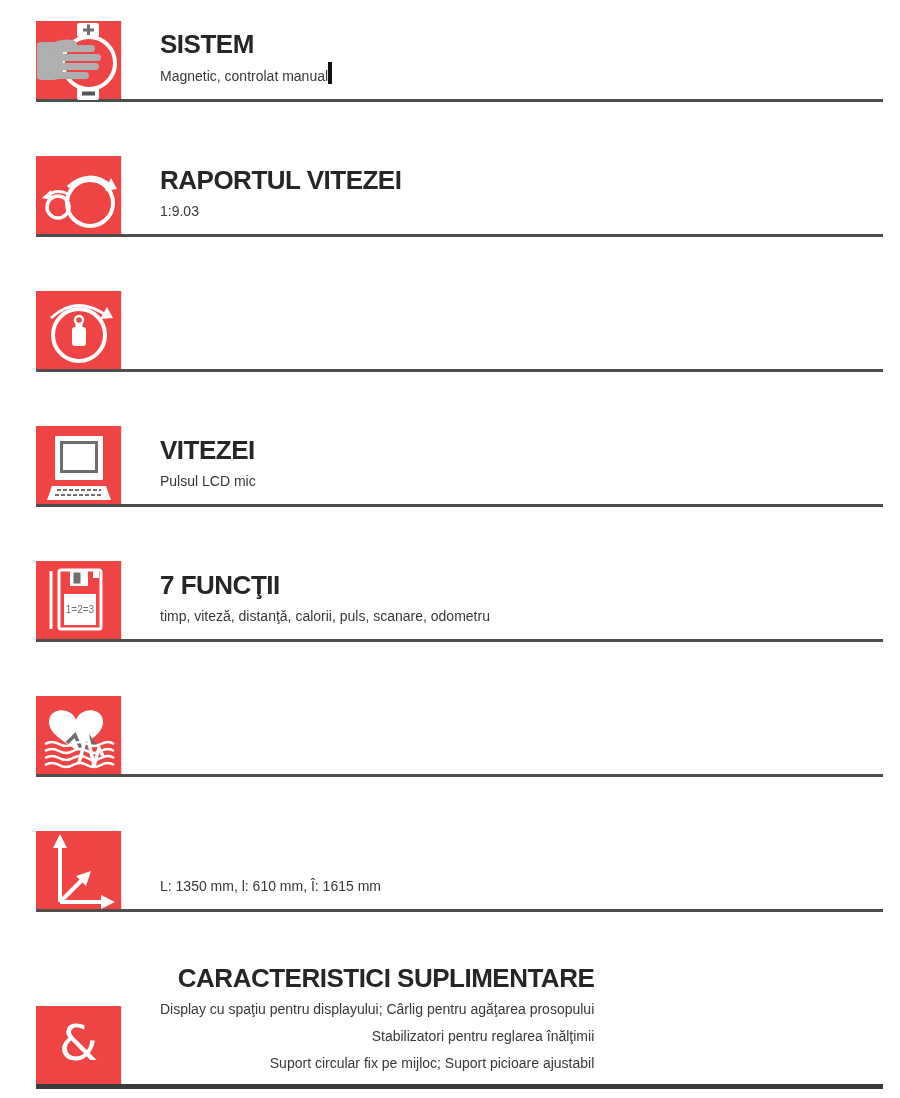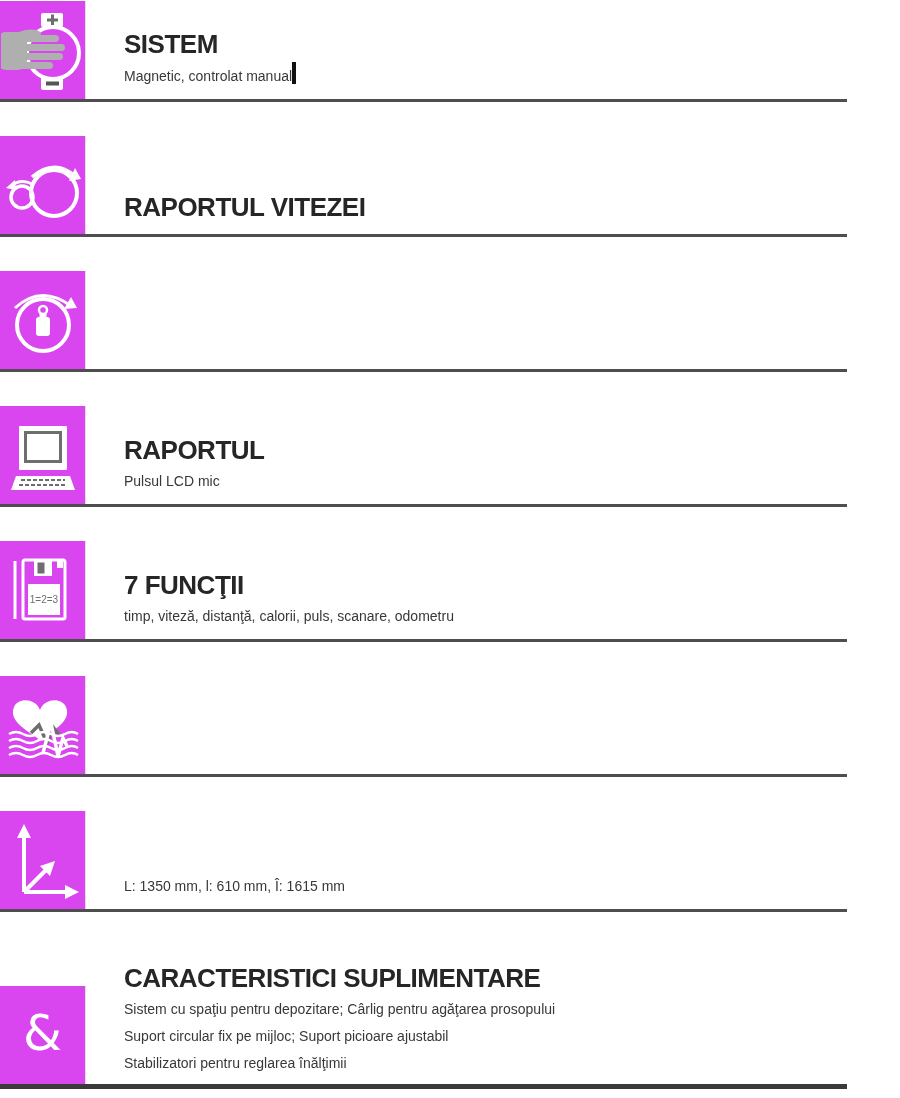--- a/index.html
+++ b/index.html
@@ -1,30 +1,30 @@
 <!DOCTYPE html>
 <html><head>
 <meta charset="utf-8">
 <style>
   html,body{margin:0;padding:0;}
   body{
     width:900px;height:1098px;background:#ffffff;overflow:hidden;
     font-family:"Liberation Sans", sans-serif;
     -webkit-font-smoothing:antialiased;
   }
-  .sheet{width:847px;}
+  .sheet{padding-left:36px;width:847px;}
   .spec-row{
     box-sizing:border-box;display:flex;align-items:flex-end;
     width:847px;border-bottom:3px solid #4e4e4e;
   }
   .spec-row.first{height:102px;}
   .spec-row.std{height:135px;}
   .spec-row.last{height:177px;border-bottom-width:5px;border-bottom-color:#3a3a3a;}
   .iconbox{
-    flex:0 0 85px;width:85px;height:98px;background:#d946ef;
+    flex:0 0 85px;width:85px;height:78px;background:#ef4444;
     position:relative;display:flex;align-items:center;justify-content:center;
     box-shadow:1px 0 0 rgba(0,0,0,.12);
   }
   .iconbox svg{display:block;width:84px;height:84px;}
   .textcol{margin-left:39px;padding-bottom:9px;min-width:0;}
   .spec-title{
     font-size:26px;font-weight:bold;color:#262626;letter-spacing:-0.5px;
     line-height:30px;margin-bottom:3px;white-space:nowrap;
   }
   .spec-sub{
@@ -75,20 +75,21 @@
         <path d="M31,34 Q53,15 74,33" fill="none" stroke="#fff" stroke-width="3.5"></path>
         <polygon points="74,25 80,36 68,38" fill="#fff"></polygon>
         <path d="M9,44 Q19,35 31,41" fill="none" stroke="#fff" stroke-width="3"></path>
         <polygon points="5,45 14,37 15,47" fill="#fff"></polygon>
         <circle cx="53" cy="50" r="23" fill="none" stroke="#fff" stroke-width="4"></circle>
         <circle cx="21" cy="54" r="11" fill="none" stroke="#fff" stroke-width="3.5"></circle>
       </svg>
     </div>
     <div class="textcol">
       <div class="spec-title">RAPORTUL VITEZEI</div>
+      <div class="spec-sub">1:9.03</div>
     </div>
   </div>
 
   <div class="spec-row std">
     <div class="iconbox">
       <svg viewBox="0 0 84 84">
         <path d="M14,30 Q40,6 70,28" fill="none" stroke="#fff" stroke-width="3"></path>
         <polygon points="70,19 76,30 63,31" fill="#fff"></polygon>
         <circle cx="42" cy="47" r="26" fill="none" stroke="#fff" stroke-width="4"></circle>
         <circle cx="42" cy="32" r="4" fill="none" stroke="#fff" stroke-width="2.5"></circle>
@@ -105,21 +106,21 @@
       <svg viewBox="0 0 84 84">
         <rect x="18" y="13" width="48" height="44" rx="1" fill="#fff"></rect>
         <rect x="23" y="18" width="38" height="32" fill="#6e6e6e"></rect>
         <rect x="26" y="21" width="32" height="26" fill="#fff"></rect>
         <polygon points="10,77 74,77 69,63 15,63" fill="#fff"></polygon>
         <line x1="20" y1="67" x2="64" y2="67" stroke="#6e6e6e" stroke-width="2" stroke-dasharray="4,2"></line>
         <line x1="18" y1="72" x2="66" y2="72" stroke="#6e6e6e" stroke-width="2" stroke-dasharray="4,2"></line>
       </svg>
     </div>
     <div class="textcol">
-      <div class="spec-title">RAPORTUL</div>
+      <div class="spec-title">VITEZEI</div>
       <div class="spec-sub">Pulsul LCD mic</div>
     </div>
   </div>
 
   <div class="spec-row std">
     <div class="iconbox">
       <svg viewBox="0 0 84 84">
         <line x1="14" y1="13" x2="14" y2="71" stroke="#fff" stroke-width="3"></line>
         <rect x="22" y="12" width="42" height="59" rx="2" fill="none" stroke="#fff" stroke-width="3"></rect>
         <rect x="33" y="12" width="18" height="16" fill="#fff"></rect>
@@ -164,21 +165,21 @@
     </div>
     <div class="textcol">
       <div class="spec-sub">L: 1350 mm, l: 610 mm, Î: 1615 mm</div>
     </div>
   </div>
 
   <div class="spec-row last">
     <div class="iconbox">
       <span class="amp-char">&amp;</span>
     </div>
-    <div class="textcol" style="padding-bottom:7px;">
+    <div class="textcol" style="padding-bottom:7px;text-align:right;">
       <div class="spec-title">CARACTERISTICI SUPLIMENTARE</div>
-      <div class="spec-sub">Sistem cu spaţiu pentru depozitare; Cârlig pentru agăţarea prosopului</div>
+      <div class="spec-sub">Display cu spaţiu pentru displayului; Cârlig pentru agăţarea prosopului</div>
+      <div class="spec-sub">Stabilizatori pentru reglarea înălţimii</div>
       <div class="spec-sub">Suport circular fix pe mijloc; Suport picioare ajustabil</div>
-      <div class="spec-sub">Stabilizatori pentru reglarea înălţimii</div>
     </div>
   </div>
 
 </div>
 
 </body></html>

